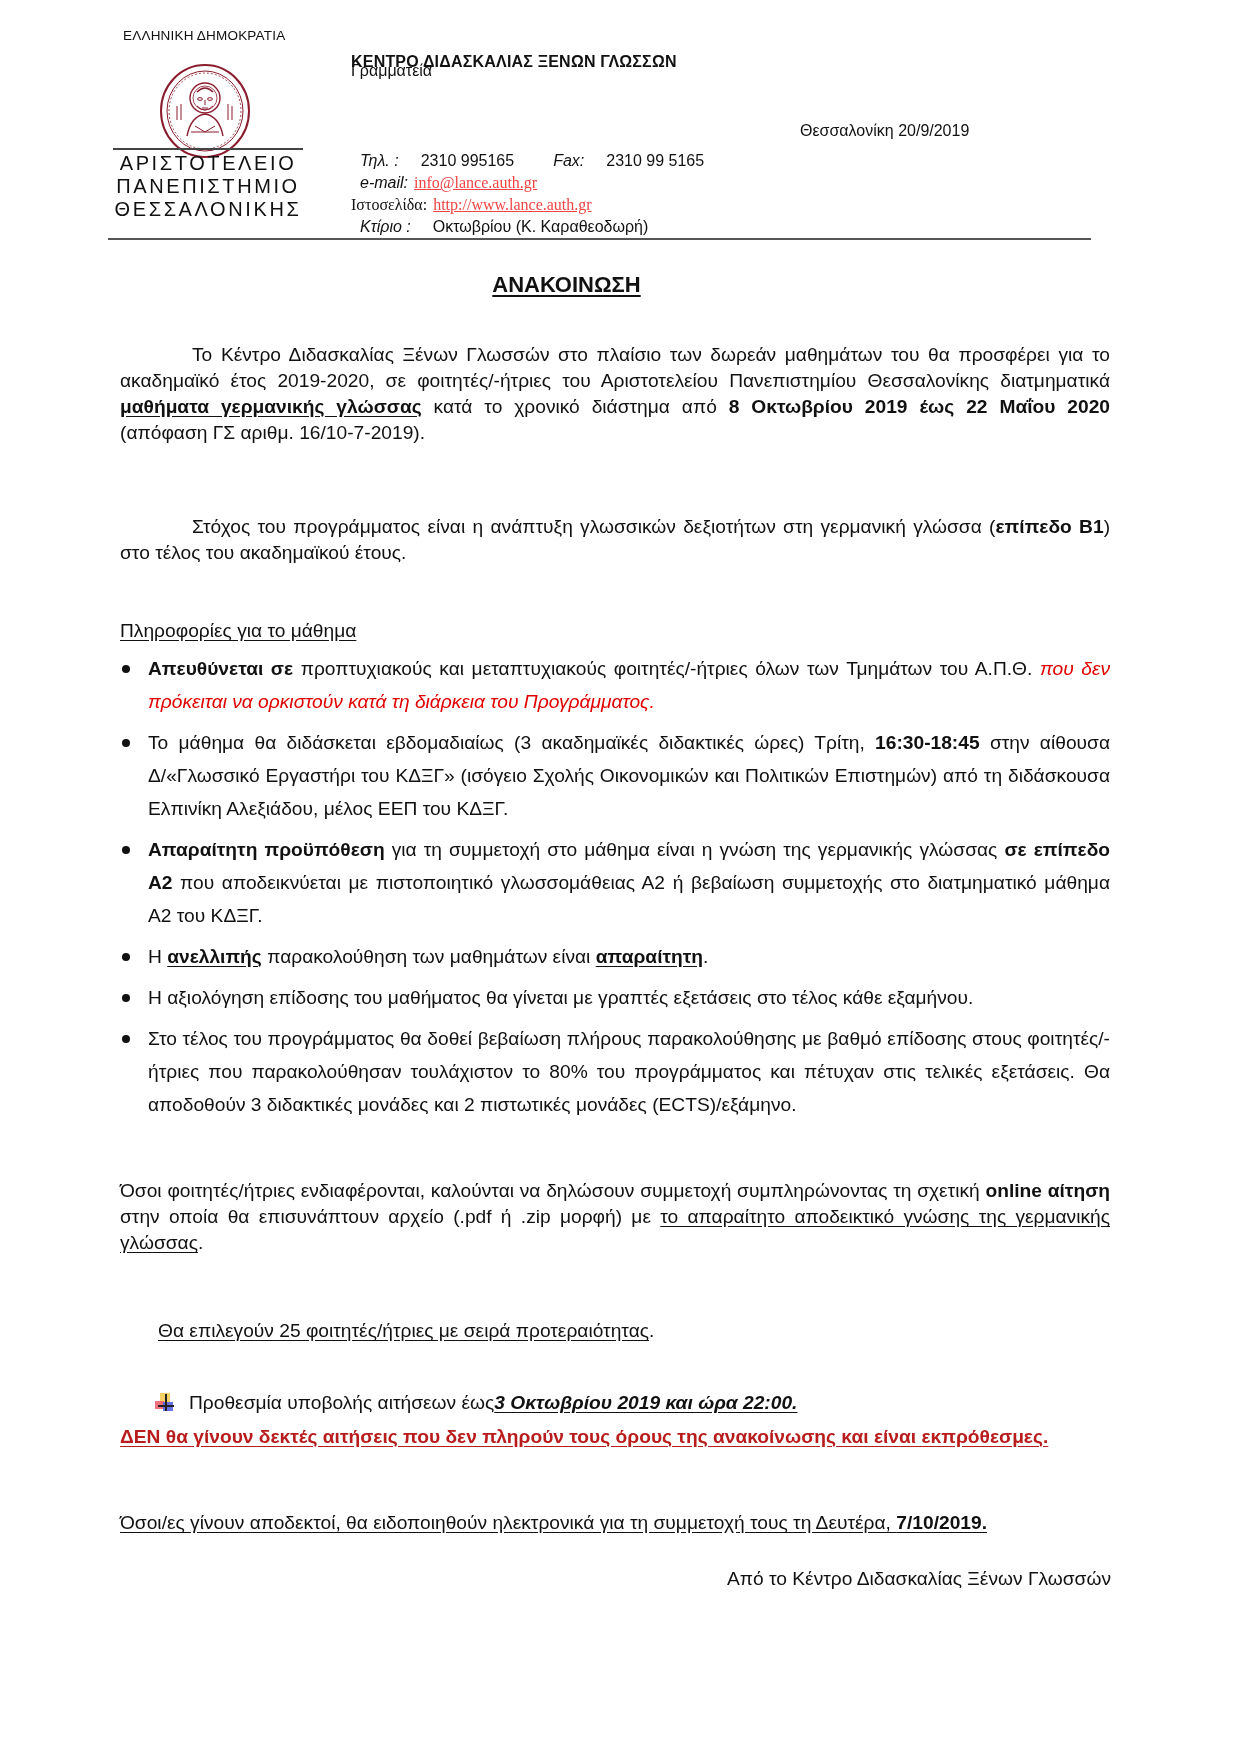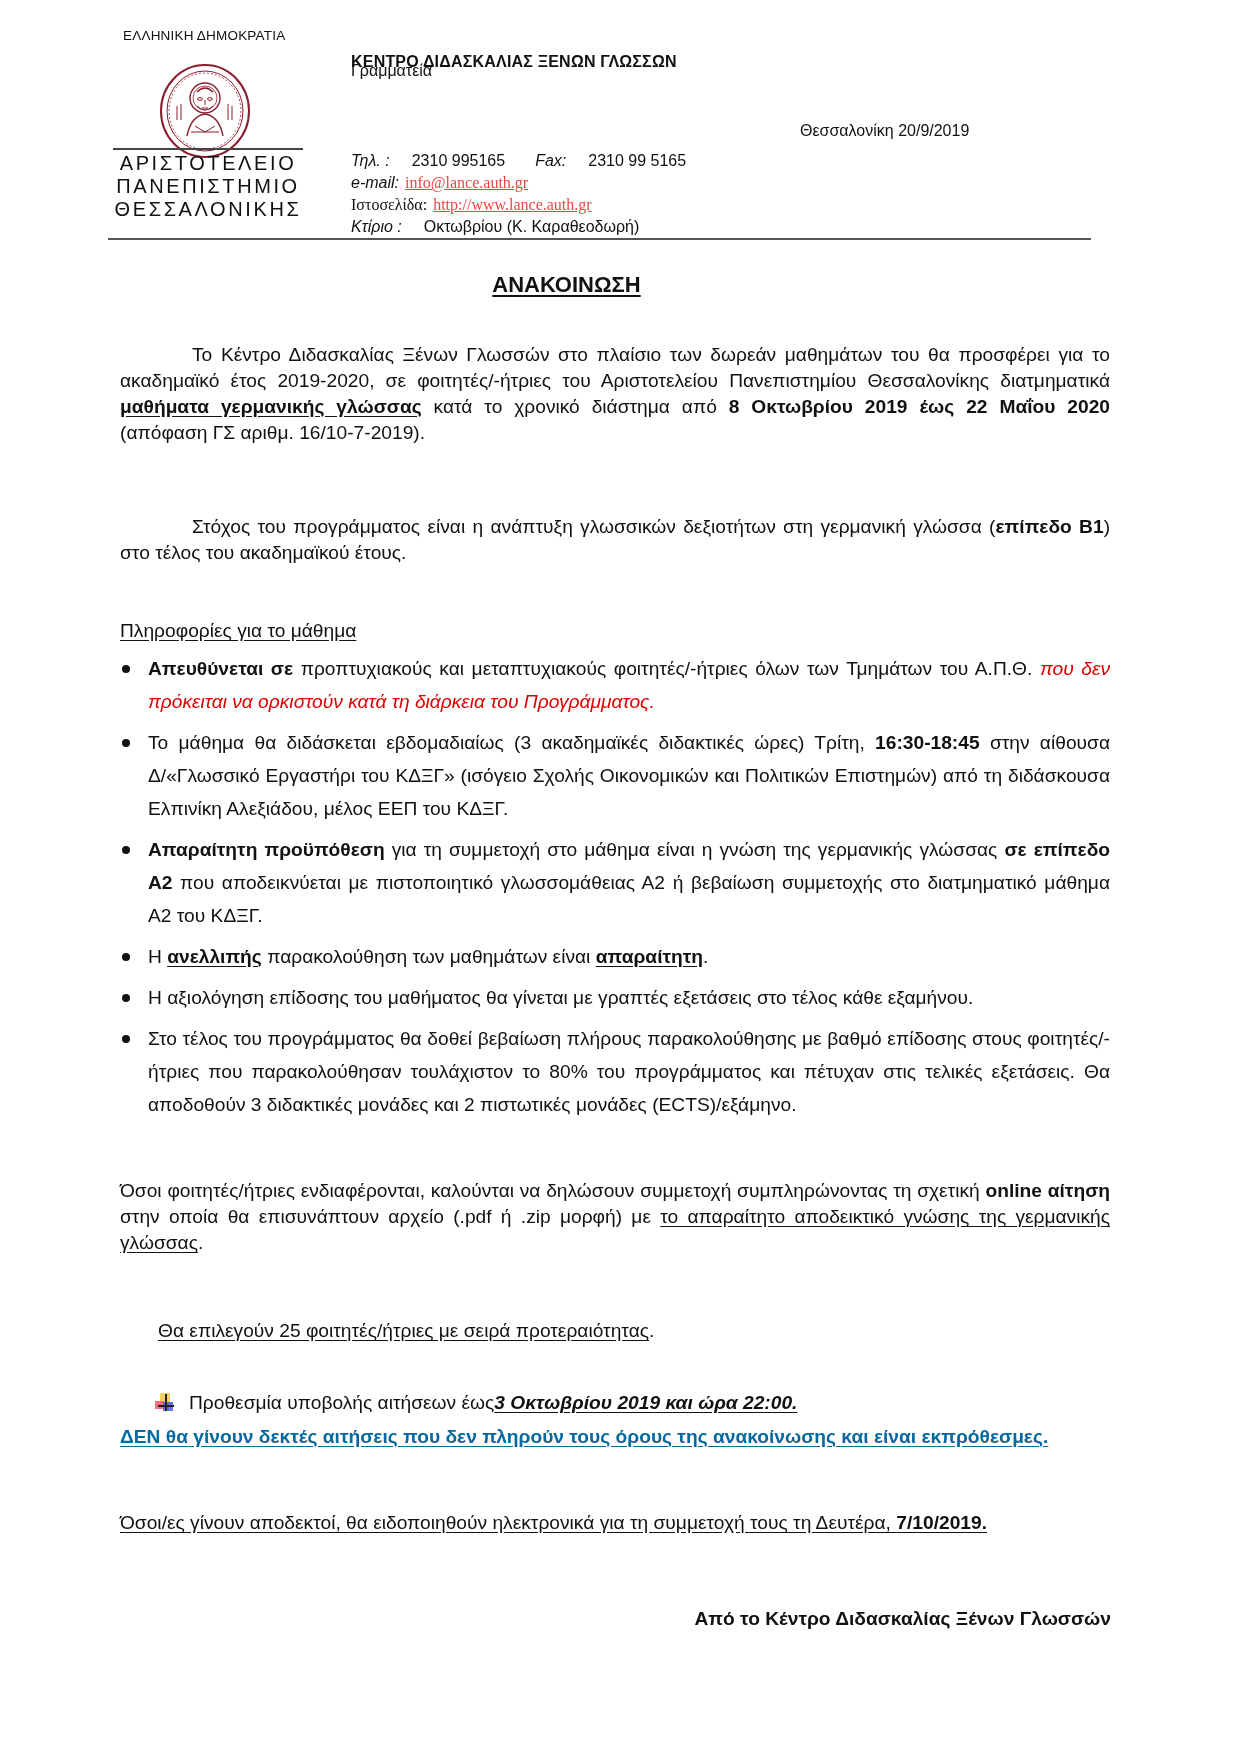--- a/index.html
+++ b/index.html
@@ -14,21 +14,21 @@
   .univ-rule-top { left: 113px; top: 148px; width: 190px; height: 1.5px; background: #444; }
   .univ-name { left: 110px; top: 152px; width: 196px; text-align: center; font-size: 20px; line-height: 23px; letter-spacing: 2.6px; color: #111; }
   .header-rule { left: 108px; top: 238px; width: 983px; height: 2px; background: #555; }
 
   .center-name { left: 351px; top: 53px; font-size: 16px; font-weight: bold; letter-spacing: 0.2px; }
   .center-sub { left: 351px; top: 62px; font-size: 16px; }
   .date { left: 800px; top: 122px; font-size: 16px; }
 
   .contact { left: 351px; top: 150px; font-size: 16px; line-height: 22px; }
   .contact .row { display: flex; align-items: baseline; white-space: nowrap; }
-  .contact .lbl-i { font-style: italic; }
+  .contact .lbl-i { font-style: italic; margin-left: 9px; }
   .contact .serif { font-family: "Liberation Serif", serif; font-size: 16px; }
   .contact a { color: #ef4444; text-decoration: underline; font-family: "Liberation Serif", serif; }
   .gap-a { display: inline-block; width: 22px; }
   .gap-b { display: inline-block; width: 30px; }
   .gap-c { display: inline-block; width: 6px; }
 
   
   .doc { font-family: "Liberation Sans Narrow", "Liberation Sans", sans-serif; }
   .title { left: 0; width: 1133px; top: 272px; text-align: center; font-size: 22px; font-weight: bold; text-decoration: underline; text-underline-offset: 3px; }
 
@@ -46,23 +46,23 @@
   .bullets li .dot { position: absolute; left: 2px; top: 13px; width: 8px; height: 8px; border-radius: 50%; background: #111; }
 
   .deadline { left: 155px; top: 1390px; font-size: 19.2px; line-height: 26px; display: flex; align-items: center; white-space: nowrap; }
   .deadline .icon { width: 20px; height: 20px; position: relative; margin-right: 14px; }
   .deadline .icon .sq1 { position: absolute; left: 5px; top: 0; width: 10px; height: 11px; background: #f6c94a; opacity: .85; }
   .deadline .icon .sq2 { position: absolute; left: 0; top: 8px; width: 9px; height: 8px; background: #f05a6a; opacity: .85; }
   .deadline .icon .sq3 { position: absolute; left: 8px; top: 9px; width: 10px; height: 9px; background: #5562e6; opacity: .9; }
   .deadline .icon .v { position: absolute; left: 10px; top: 1px; width: 2px; height: 17px; background: #222; }
   .deadline .icon .h { position: absolute; left: 3px; top: 12px; width: 16px; height: 2px; background: #222; }
 
-  .warning { left: 120px; width: 990px; top: 1420px; font-size: 19.2px; line-height: 33px; text-align: justify; color: #0369a1; font-weight: bold; text-decoration: underline; text-underline-offset: 3px; }
+  .warning { left: 120px; width: 990px; top: 1420px; font-size: 19.2px; line-height: 33px; text-align: justify; color: #b91c1c; font-weight: bold; text-decoration: underline; text-underline-offset: 3px; }
 
-  .signature { right: 130px; top: 1608px; font-size: 19.2px; font-weight: bold; }
+  .signature { right: 130px; top: 1568px; font-size: 19.2px; }
 </style>
 </head>
 <body>
 
 <div class="abs republic">ΕΛΛΗΝΙΚΗ ΔΗΜΟΚΡΑΤΙΑ</div>
 
 <div class="abs seal">
   <svg width="96" height="98" viewBox="0 0 96 98">
     <g fill="none" stroke="#8b1c2e">
       <ellipse cx="48" cy="49" rx="44" ry="46" stroke-width="2"></ellipse>

